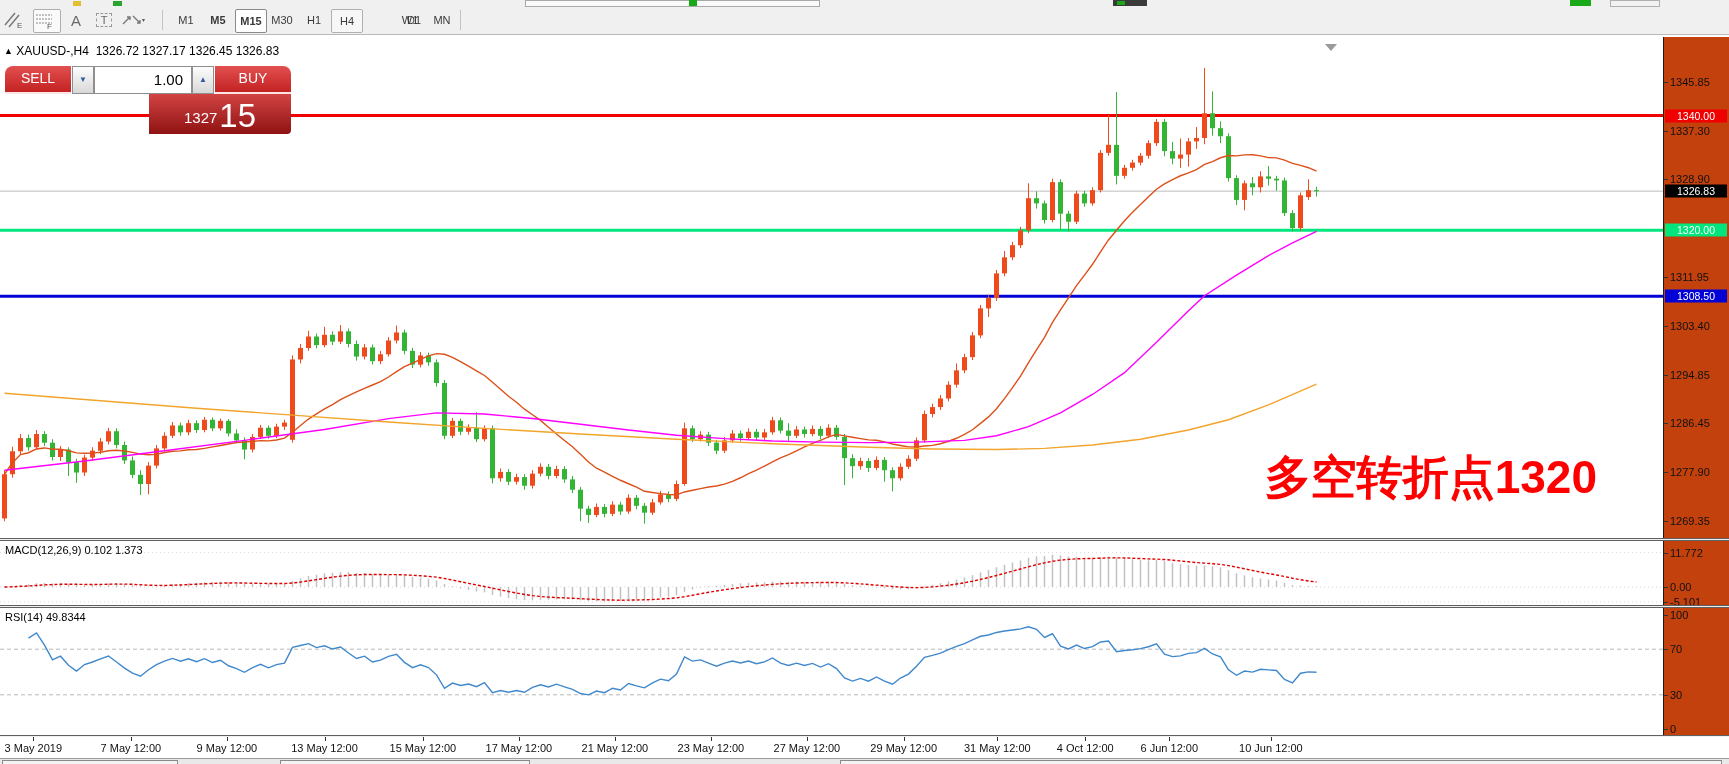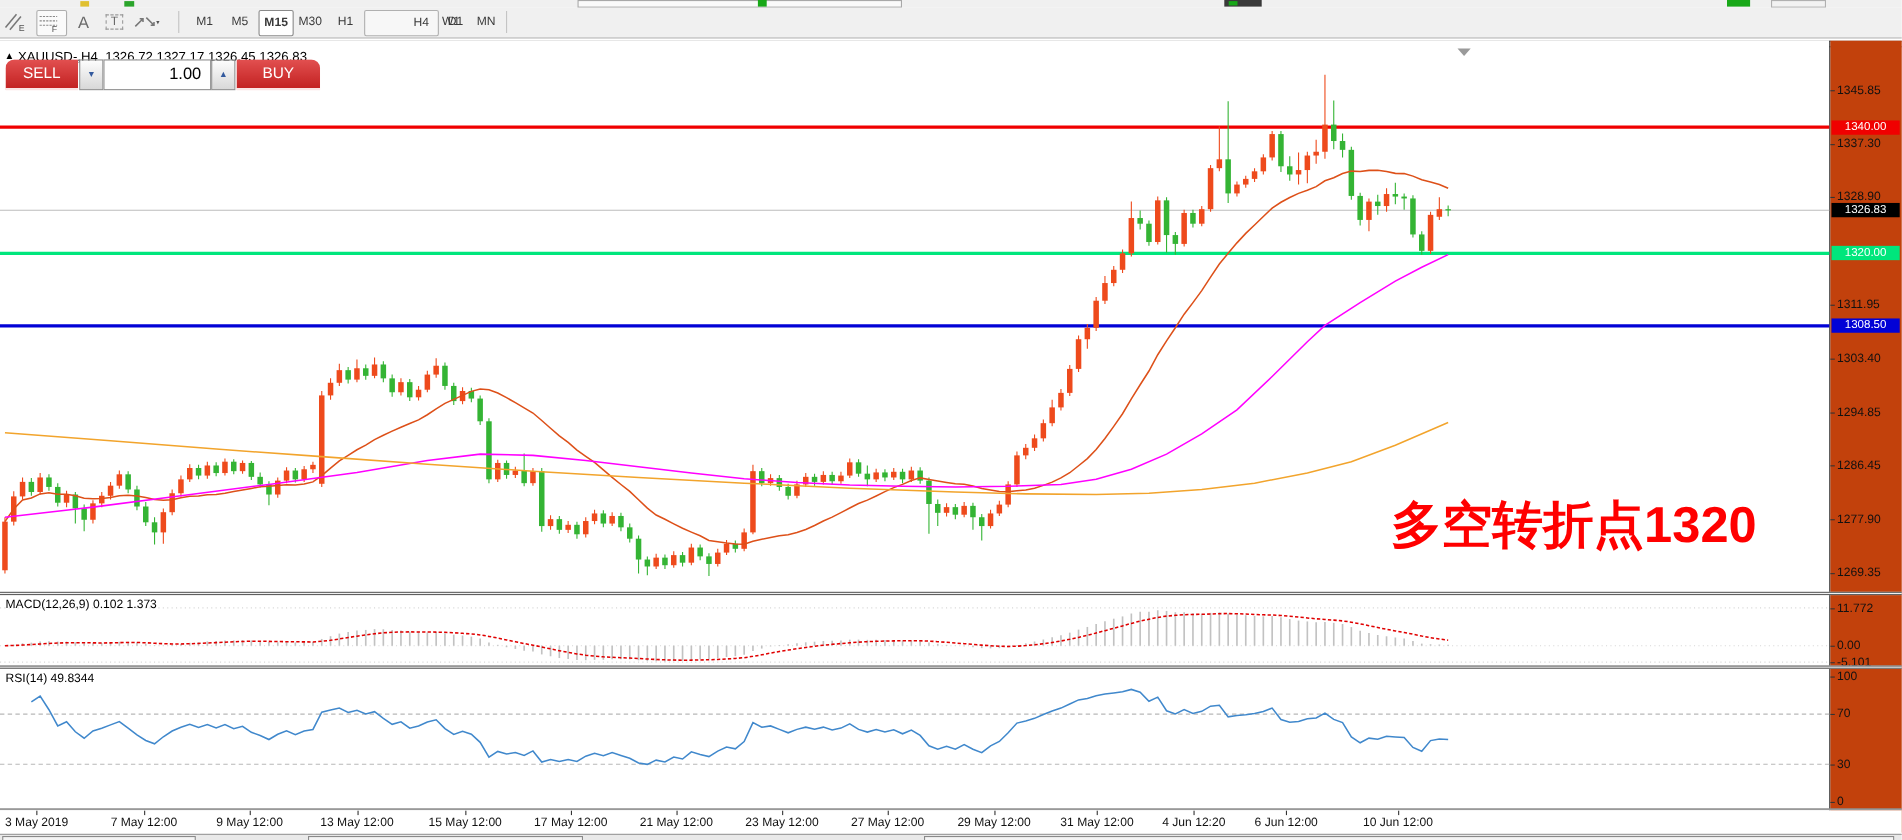--- a/index.html
+++ b/index.html
@@ -11,21 +11,21 @@
   
   #toolbar{position:absolute;left:0;top:7px;width:1729px;height:27px;background:#f0f0f0;
     border-bottom:1px solid #b9b9b9;}
   .tool-icon{position:absolute;top:2px;width:26px;height:22px;display:flex;align-items:center;
     justify-content:center;font-size:13px;color:#555;}
   .tool-icon.boxed{border:1px solid #aeaeae;background:#fafafa;border-radius:2px;}
   .tool-sep{position:absolute;top:3px;width:1px;height:20px;background:#c4c4c4;}
   .tf-btn{position:absolute;top:2px;width:30px;height:22px;line-height:22px;text-align:center;
     font-size:11px;color:#3a3a3a;}
   .tf-btn.pressed{border:1px solid #8a8a8a;background:#ffffff;border-radius:2px;font-weight:bold;}
-  .tf-btn.active{border:1px solid #b0b0b0;background:#f7f7f7;border-radius:2px;padding-left:36px;}
+  .tf-btn.active{border:1px solid #b0b0b0;background:#f7f7f7;border-radius:2px;}
   
   #chart-top-border{position:absolute;left:0;top:37px;width:1729px;height:4px;
     border-top:1px solid #8f8f8f;border-bottom:1px solid #8f8f8f;background:#fff;}
   #chart-area{position:absolute;left:0;top:37px;width:1663px;height:501px;background:#fff;}
   #price-axis{position:absolute;left:1664px;top:37px;width:65px;height:720px;background:#c2410c;}
   #axis-vline{position:absolute;left:1663px;top:37px;width:1px;height:720px;background:#1a1a1a;}
   #chart-title{position:absolute;left:4px;top:44px;font-size:12px;color:#000;white-space:nowrap;}
   #chart-title .tri{font-size:9px;position:relative;top:-1px;}
   .axis-label{position:absolute;left:6px;font-size:11px;color:#111;transform:translateY(-50%);}
   .axis-tick{position:absolute;left:0px;width:4px;height:1px;background:#333;}
@@ -36,21 +36,21 @@
     border-top:1px solid #606060;border-bottom:1px solid #606060;box-sizing:border-box;}
   .panel-label{position:absolute;left:5px;font-size:11px;color:#000;white-space:nowrap;z-index:5;}
   
   #time-axis{position:absolute;left:0;top:737px;width:1729px;height:21px;background:#fff;}
   .time-label{position:absolute;top:5px;font-size:11px;color:#111;transform:translateX(-50%);white-space:nowrap;}
   .time-tick{position:absolute;top:0;width:1px;height:4px;background:#333;}
   #bottom-strip{position:absolute;left:0;top:758px;width:1729px;height:6px;background:#e9e9e9;
     border-top:1px solid #9a9a9a;}
   .strip-box{position:absolute;top:1px;height:4px;border:1px solid #8a8a8a;background:#f4f4f4;}
   
-  #trade-panel{position:absolute;left:3px;top:54px;width:288px;height:56px;z-index:6;}
+  #trade-panel{position:absolute;left:3px;top:66px;width:288px;height:56px;z-index:6;}
   #sell-btn,#buy-btn{position:absolute;top:0;height:26px;line-height:24px;text-align:center;
     color:#fff;font-size:14px;background:linear-gradient(#e25050,#c32222);
     border-bottom:2px solid rgba(255,255,255,.85);}
   #sell-btn{left:2px;width:66px;border-radius:8px 0 0 0;}
   #buy-btn{left:212px;width:76px;border-radius:0 8px 0 0;}
   #vol-down,#vol-up{position:absolute;top:0;width:22px;height:28px;background:linear-gradient(#fdfdfd,#d8d8d8);
     border:1px solid #8f8f8f;box-sizing:border-box;text-align:center;line-height:26px;font-size:8px;color:#335a9e;}
   #vol-down{left:69px;}
   #vol-up{left:189px;}
   #vol-field{position:absolute;left:91px;top:0;width:98px;height:28px;border:1px solid #8f8f8f;
@@ -111,21 +111,21 @@
     <div class="tool-icon" style="left:119px;width:36px;">
       <svg width="28" height="16">
           <path d="M4 12 L11 5 M8 5 h3 v3" stroke="#777" stroke-width="1.4" fill="none"></path>
           <path d="M14 4 L21 11 M21 8 v3 h-3" stroke="#777" stroke-width="1.4" fill="none"></path>
           <path d="M23 7 l3 0 -1.5 3 z" fill="#555"></path>
         </svg>
     </div>
     <div class="tool-sep" style="left:162px;"></div>
     <div id="tf-buttons">
         <div class="tf-btn" style="left: 171px;">M1</div>
-        <div class="tf-btn" style="left: 203px;">M5</div>
+        <div class="tf-btn" style="left: 203px; font-weight: bold;">M5</div>
         <div class="tf-btn pressed" style="left: 235px;">M15</div>
         <div class="tf-btn" style="left: 267px;">M30</div>
         <div class="tf-btn" style="left: 299px;">H1</div>
         <div class="tf-btn active" style="left: 331px;">H4</div>
         <div class="tf-btn" style="left: 363px; margin-left: 36px;">D1</div>
         <div class="tf-btn" style="left: 395px;">W1</div>
         <div class="tf-btn" style="left: 427px;">MN</div>
       </div>
     <div class="tool-sep" style="left:460px;"></div>
   </div>
@@ -521,20 +521,24 @@
   </div>
 
   <div id="shift-marker"></div>
 
   <div id="trade-panel">
     <div id="sell-btn">SELL</div>
     <div id="vol-down">▼</div>
     <div id="vol-field">1.00</div>
     <div id="vol-up">▲</div>
     <div id="buy-btn">BUY</div>
+    <div id="buy-box" class="price-box">
+      <span class="price-small">1327</span>
+      <span class="price-big">15</span>
+    </div>
   </div>
 
   <div id="annotation" style="color: rgb(255, 0, 0);">多空转折点1320</div>
 
   <div class="panel-sep" style="top:538px;"></div>
   <svg id="macd-svg" style="top:541px;" width="1663" height="64" viewBox="0 0 1663 64">
       <line x1="0" x2="1663" y1="11.600000000000001" y2="11.600000000000001" stroke="#d8d8d8" stroke-width="1" stroke-dasharray="1,3"></line>
       <line x1="0" x2="1663" y1="46" y2="46" stroke="#d8d8d8" stroke-width="1" stroke-dasharray="1,3"></line>
       <line x1="0" x2="1663" y1="60.90608222901801" y2="60.90608222901801" stroke="#d8d8d8" stroke-width="1" stroke-dasharray="1,3"></line>
       <g>
@@ -740,21 +744,21 @@
       <div class="time-label" style="left: 614.9px;">21 May 12:00</div>
       <div class="time-tick" style="left: 710.9px;"></div>
       <div class="time-label" style="left: 710.9px;">23 May 12:00</div>
       <div class="time-tick" style="left: 806.9px;"></div>
       <div class="time-label" style="left: 806.9px;">27 May 12:00</div>
       <div class="time-tick" style="left: 903.7px;"></div>
       <div class="time-label" style="left: 903.7px;">29 May 12:00</div>
       <div class="time-tick" style="left: 997.3px;"></div>
       <div class="time-label" style="left: 997.3px;">31 May 12:00</div>
       <div class="time-tick" style="left: 1085.3px;"></div>
-      <div class="time-label" style="left: 1085.3px;">4 Jun 12:20</div>
+      <div class="time-label" style="left: 1085.3px;">4 Oct 12:00</div>
       <div class="time-tick" style="left: 1169.3px;"></div>
       <div class="time-label" style="left: 1169.3px;">6 Jun 12:00</div>
       <div class="time-tick" style="left: 1270.9px;"></div>
       <div class="time-label" style="left: 1270.9px;">10 Jun 12:00</div>
     </div>
 
   <div id="bottom-strip">
     <div class="strip-box" style="left:2px;width:174px;"></div>
     <div class="strip-box" style="left:280px;width:248px;"></div>
     <div class="strip-box" style="left:840px;width:880px;"></div>

